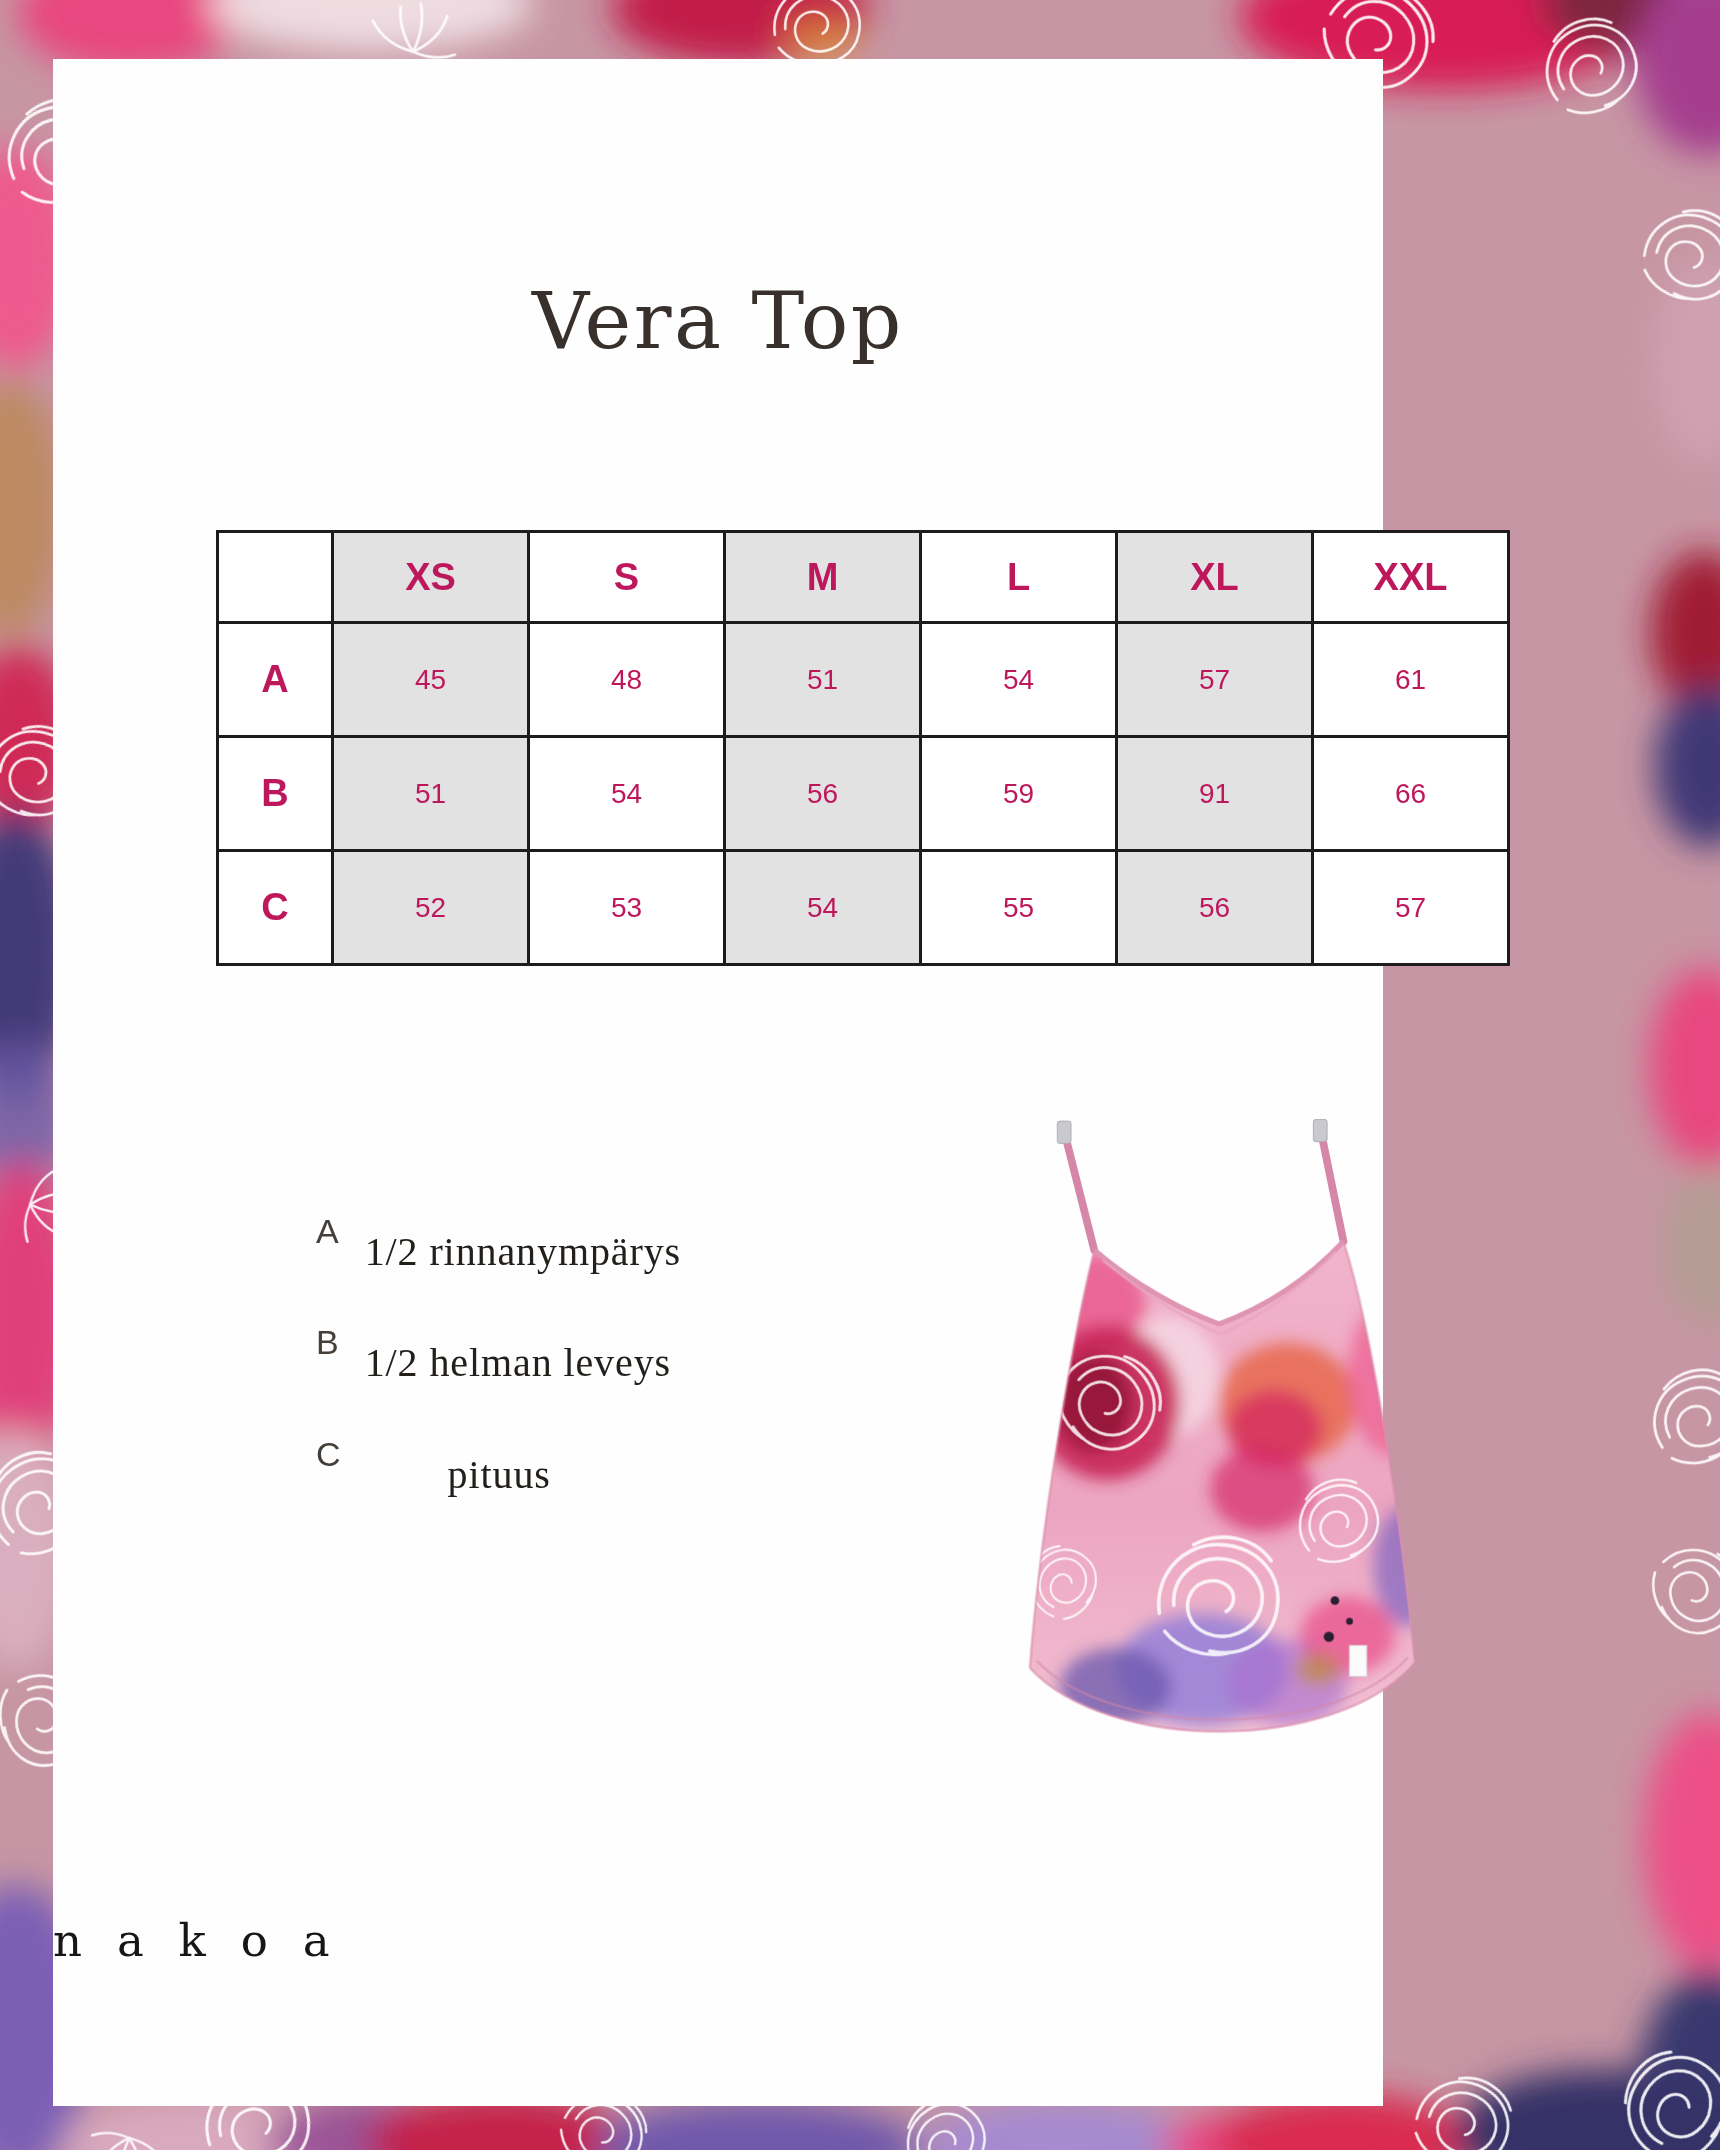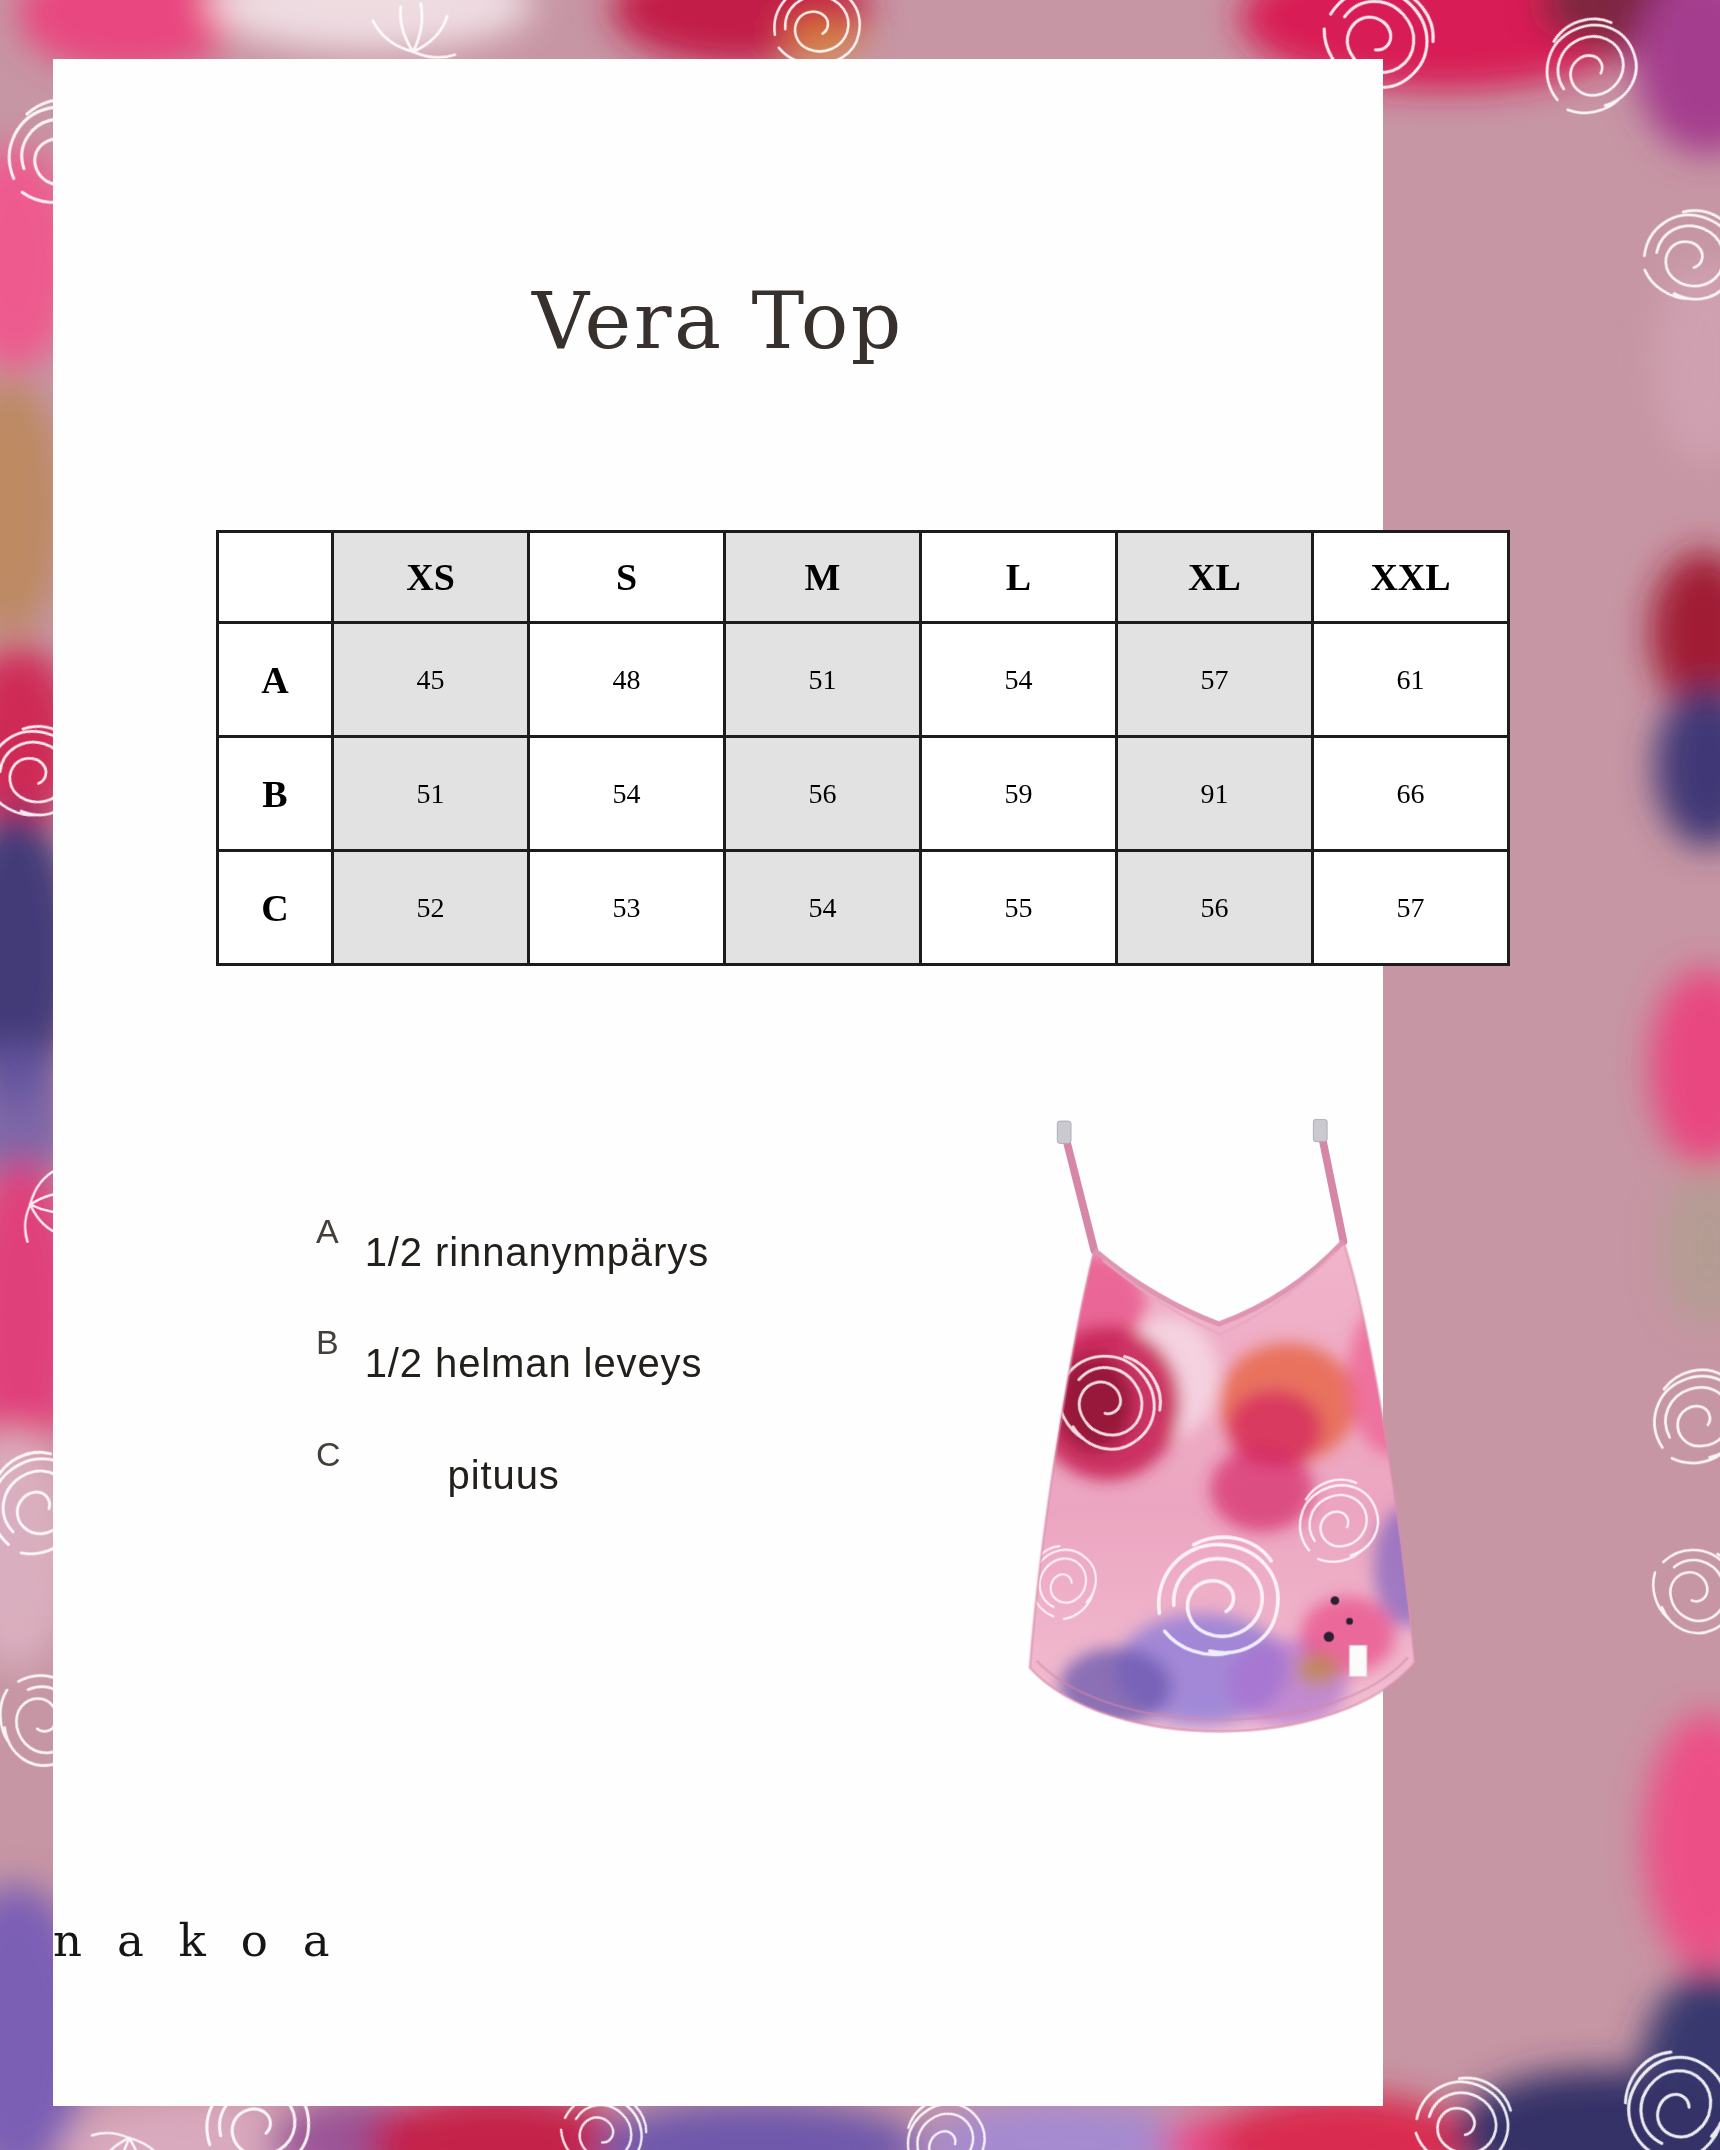--- a/index.html
+++ b/index.html
@@ -14,37 +14,37 @@
     background:#fffefe;
   }
   .title{
     position:absolute;top:217px;left:0;width:100%;text-align:center;
     font-family:"DejaVu Serif",serif;font-weight:400;
     font-size:79px;line-height:1.15;color:#37302c;letter-spacing:2.6px;
   }
   .size-table{
     position:absolute;left:163px;top:471px;width:1292px;
     border-collapse:collapse;table-layout:fixed;
-    font-family:Liberation Serif, serif;color:#000000;border-radius:6px;
+    font-family:Liberation Sans, sans-serif;color:#be185d;border-radius:6px;
   }
   .size-table th,.size-table td{
     border:3.4px solid #1c1c1c;text-align:center;vertical-align:middle;background:#ffffff;
   }
   .size-table thead th{height:86px;font-size:38px;font-weight:bold;}
   .size-table td{height:109px;font-size:28px;font-weight:normal;}
   .size-table td.row-label{font-weight:bold;font-size:38px;}
   .size-table .shade{background:#e2e2e2;}
   .legend{position:absolute;left:263px;top:1153px;}
   .legend-item{display:flex;align-items:flex-start;margin-bottom:48px;}
   .legend-key{
     font-family:"Liberation Sans",sans-serif;font-size:34px;line-height:1;
     color:#453f3a;padding-top:1.7px;
   }
   .legend-label{
-    font-family:Liberation Sans, sans-serif;font-size:40px;line-height:1.2;
+    font-family:Liberation Serif, serif;font-size:40px;line-height:1.2;
     color:#23201c;margin-left:26px;padding-top:15.5px;letter-spacing:0.9px;
   }
   .legend-item.wide .legend-label{margin-left:107px;}
   #product-illustration{position:absolute;left:951px;top:1060px;width:434px;height:641px;}
   .brand{
     position:absolute;top:1855px;left:0;width:100%;text-align:left;
     font-family:"DejaVu Serif",serif;font-size:45px;color:#161616;
     letter-spacing:10.3px;
   }
 </style>

